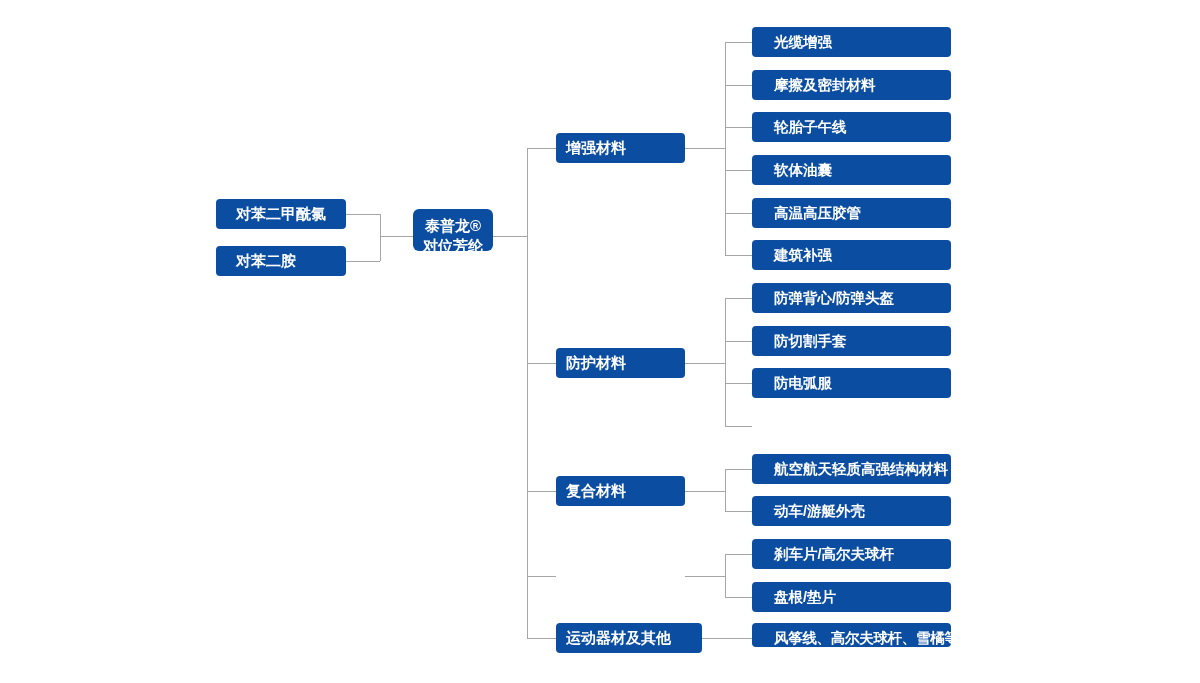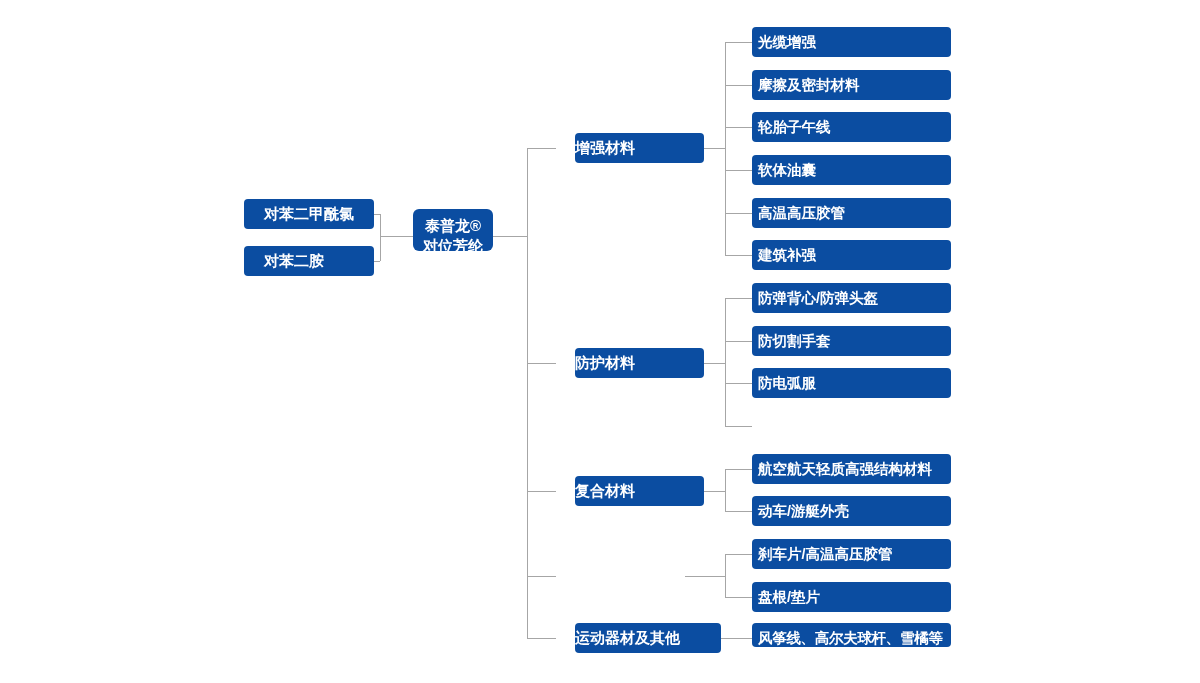--- a/index.html
+++ b/index.html
@@ -14,23 +14,23 @@
     position:absolute;
     background:var(--node-fill,#0b4da1);
     color:var(--node-text,#ffffff);
     font-weight:bold;
     font-size:15px;
     line-height:30px;
     border-radius:4px;
     white-space:nowrap;
     box-sizing:border-box;
   }
-  .pre{padding-left:20px;margin-left:28px;}
-  .cat{margin-left:19px;}
-  .leaf{padding-left:6px;font-size:14.5px;}
+  .pre{padding-left:20px;}
+  .cat{padding-left:10px;}
+  .leaf{padding-left:22px;font-size:14.5px;}
   .root{
     border-radius:6px;
     text-align:center;
     line-height:20px;
     padding-top:7px;
   }
   .root span{display:block;}
   .hline,.vline{position:absolute;background:var(--connector,#a6a6a6);}
   .hline{height:1px;}
   .vline{width:1px;}
@@ -100,18 +100,18 @@
   <div class="node leaf" style="left:752px;top:198px;width:199px;height:30px">高温高压胶管</div>
   <div class="node leaf" style="left:752px;top:240px;width:199px;height:30px">建筑补强</div>
 
   <div class="node leaf" style="left:752px;top:283px;width:199px;height:30px">防弹背心/防弹头盔</div>
   <div class="node leaf" style="left:752px;top:326px;width:199px;height:30px">防切割手套</div>
   <div class="node leaf" style="left:752px;top:368px;width:199px;height:30px">防电弧服</div>
 
   <div class="node leaf" style="left:752px;top:454px;width:199px;height:30px">航空航天轻质高强结构材料</div>
   <div class="node leaf" style="left:752px;top:496px;width:199px;height:30px">动车/游艇外壳</div>
 
-  <div class="node leaf" style="left:752px;top:539px;width:199px;height:30px">刹车片/高温高压胶管</div>
+  <div class="node leaf" style="left:752px;top:539px;width:199px;height:30px">刹车片/高尔夫球杆</div>
   <div class="node leaf" style="left:752px;top:582px;width:199px;height:30px">盘根/垫片</div>
 
   <div class="node leaf" style="left:752px;top:623px;width:199px;height:24px;letter-spacing:-0.3px">风筝线、高尔夫球杆、雪橘等</div>
 
 </div>
 
 </body></html>

